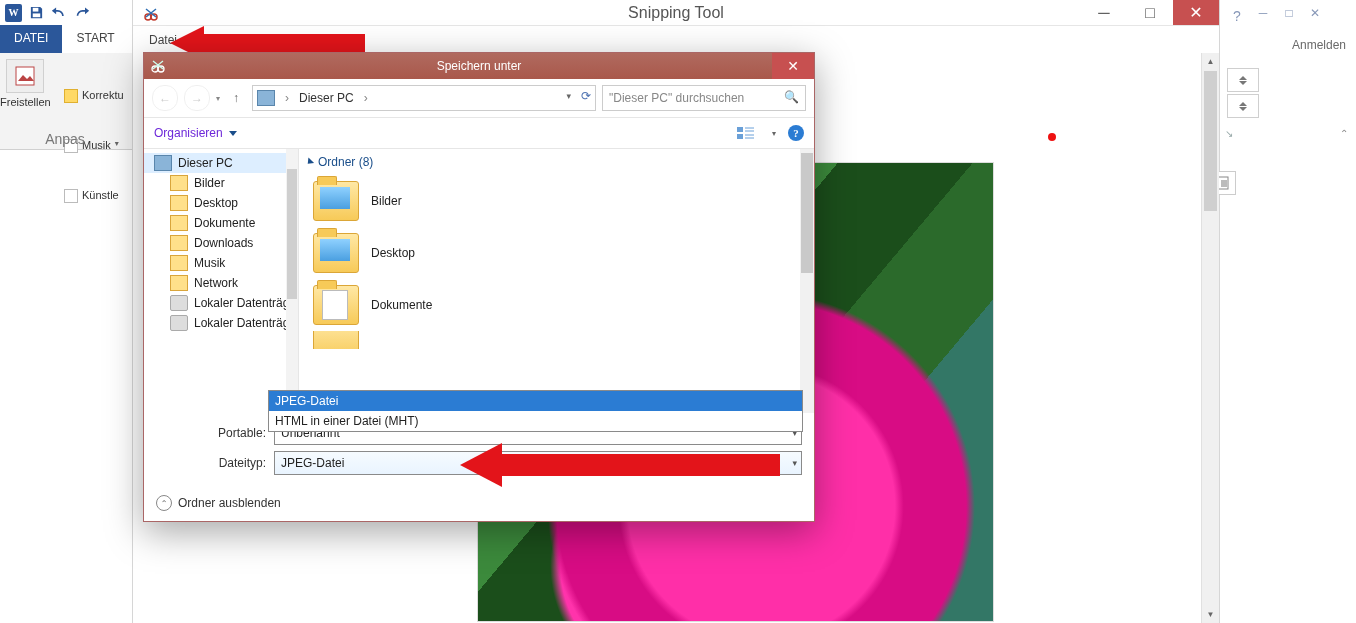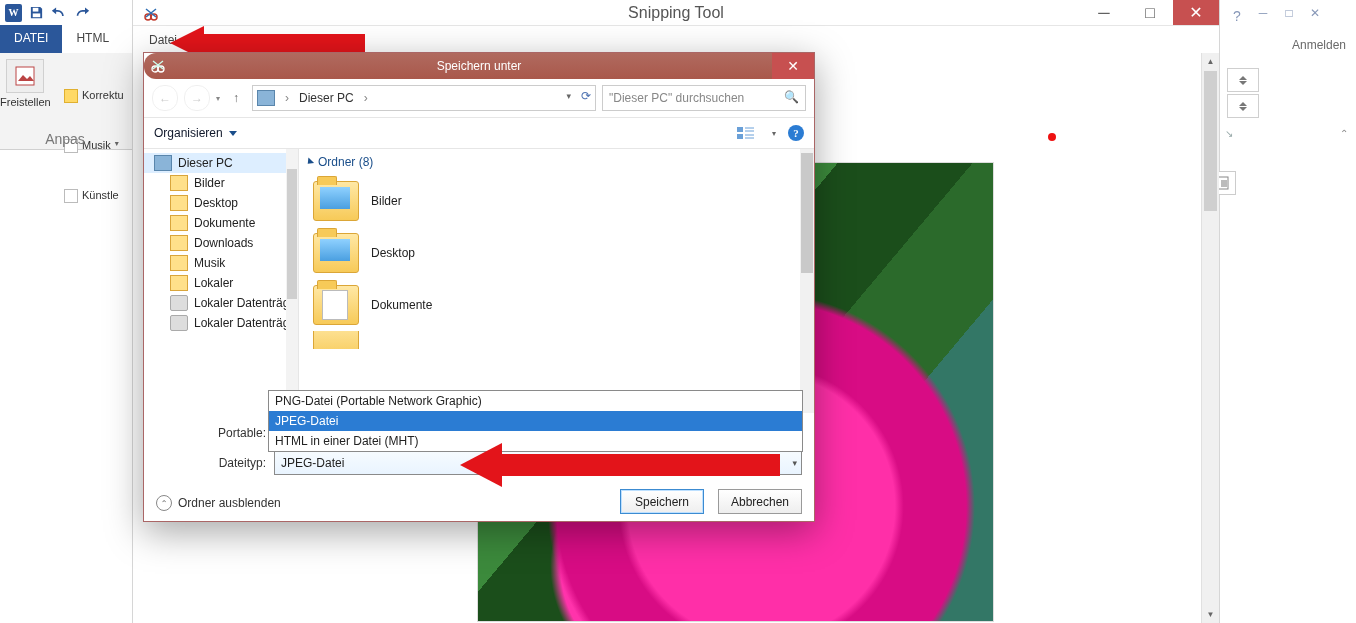--- a/index.html
+++ b/index.html
@@ -71,37 +71,37 @@
   .layout-icon svg{display:block;}
   .red-dot{position:absolute; left:770px; top:70px; width:8px;height:8px;border-radius:50%;background:#e11;}
 
   
   .arrow1{position:absolute; left:170px; top:28px; width:195px; height:30px; pointer-events:none;}
   .arrow1 .shaft{position:absolute; left:30px; top:6px; right:0; height:18px; background:#e3141a;}
   .arrow1 .head{position:absolute; left:0; top:-2px; width:0;height:0; border-top:17px solid transparent; border-bottom:17px solid transparent; border-right:34px solid #e3141a;}
 
   
   .dlg{position:absolute; left:143px; top:52px; width:670px; height:468px; background:#fff; box-shadow:0 10px 35px rgba(0,0,0,.35); border:1px solid #a66;}
-  .dlg-title{height:26px;background:linear-gradient(#b06a5f,#a9584b); color:#fff; text-align:center; line-height:26px; font-size:12px; position:relative;border-radius:12px;}
+  .dlg-title{height:26px;background:linear-gradient(#b06a5f,#a9584b); color:#fff; text-align:center; line-height:26px; font-size:12px; position:relative;}
   .dlg-title .dicon{position:absolute;left:6px;top:4px;width:16px;height:16px;}
   .dlg-title .dclose{position:absolute;right:0;top:0;width:42px;height:26px;background:#c75050;color:#fff;display:flex;align-items:center;justify-content:center;font-size:14px;}
   .dlg-nav{padding:6px 8px;display:flex;align-items:center;gap:6px;border-bottom:1px solid #e6e6e6;}
   .navbtn{width:24px;height:24px;border:1px solid #ddd;border-radius:12px;display:flex;align-items:center;justify-content:center;color:#888;font-size:12px;}
   .navbtn.dis{opacity:.45;}
   .navup{width:20px;text-align:center;color:#666;}
   .addrbar{flex:1; height:24px; border:1px solid #ccc; background:#fff; display:flex; align-items:center; padding:0 4px; gap:6px; position:relative;}
   .addrbar .pcicon{width:16px;height:14px;background:#8ab4d8;border:1px solid #5a86ac;}
   .addrbar .crumb{font-size:12px;color:#333;}
   .addrbar .sep::after{content:"›"; color:#888; padding:0 4px;}
   .addrbar .drop{position:absolute;right:24px;top:5px;color:#666;font-size:9px;}
   .addrbar .refresh{position:absolute;right:4px;top:3px;color:#5175b3;font-size:12px;}
   .searchbox{width:190px;height:24px;border:1px solid #ccc;background:#fff;display:flex;align-items:center;padding:0 6px;color:#888;font-size:12px;position:relative;}
   .searchbox .sicon{position:absolute;right:6px;top:4px;color:#555;}
   .dlg-toolbar{height:30px;border-bottom:1px solid #e6e6e6; display:flex;align-items:center;justify-content:space-between;padding:0 10px;font-size:12px;}
-  .dlg-toolbar .org{color:#0f172a; display:flex;align-items:center;gap:4px;}
+  .dlg-toolbar .org{color:#6d28d9; display:flex;align-items:center;gap:4px;}
   .dlg-toolbar .org::after{content:"";display:inline-block;margin-left:2px;border-left:4px solid transparent;border-right:4px solid transparent;border-top:5px solid #1a4e8a;}
   .dlg-toolbar .right{display:flex;gap:12px;align-items:center;}
   .viewbtn{width:28px;height:20px;display:flex;align-items:center;justify-content:center;}
   .helpico{width:16px;height:16px;border-radius:50%;background:#2b7cd3;color:#fff;font:700 11px/16px "Segoe UI";text-align:center;}
 
   .dlg-body{display:flex;height:264px; position:relative;}
   .tree{width:154px;border-right:1px solid #e6e6e6; overflow:hidden; padding-top:4px;position:relative;}
   .tree-scroll{position:absolute;right:0;top:0;height:100%;width:12px;background:#f3f3f3;}
   .tree-scroll .tthumb{position:absolute;left:1px;top:20px;width:10px;height:130px;background:#cfcfcf;}
   .tree .lvl0,.tree .lvl1{display:flex;align-items:center;gap:6px;height:20px;padding:0 6px 0 10px;font-size:12px;white-space:nowrap;}
@@ -179,21 +179,21 @@
     </div>
     <div class="qicon qredo">
       <svg width="15" height="15" viewBox="0 0 18 16">
           <path fill="none" stroke="#2b579a" stroke-width="2" d="M3 12a6 6 0 0 1 6-6h6"></path>
           <path fill="#2b579a" d="M12 2l5 4-5 4z"></path>
         </svg>
     </div>
   </div>
   <div class="word-tabs">
     <div class="word-tab-file">DATEI</div>
-    <div class="word-tab-start">HTML</div>
+    <div class="word-tab-start">START</div>
   </div>
   <div class="word-ribbon">
     <div class="big">
       <div class="frame">
           <svg width="22" height="22">
             <rect x="2" y="2" width="18" height="18" fill="#fff" stroke="#b44"></rect>
             <path d="M4 16l5-6 4 4 3-3 4 5z" fill="#b44"></path>
           </svg>
         </div>
       <span>Freistellen</span>
@@ -335,21 +335,21 @@
             <div class="lvl1">
               <span class="fico fld"></span>
               <span>Downloads</span>
             </div>
             <div class="lvl1">
               <span class="fico fld"></span>
               <span>Musik</span>
             </div>
             <div class="lvl1">
               <span class="fico fld"></span>
-              <span>Lokaler</span>
+              <span>Network</span>
             </div>
             <div class="lvl1">
               <span class="fico drv"></span>
               <span>Lokaler Datenträge</span>
             </div>
             <div class="lvl1">
               <span class="fico drv"></span>
               <span>Lokaler Datenträge</span>
             </div>
           </div>
@@ -393,29 +393,24 @@
       <div class="frow">
         <div class="flabel">Dateityp:</div>
         <div class="fcontrol sel">
           <span>JPEG-Datei</span>
           <span class="dd">▾</span>
         </div>
       </div>
     </div>
 
     <div class="dropdown" id="ft-dropdown">
-        <div>PNG-Datei (Portable Network Graphic)</div>
         <div class="hl">JPEG-Datei</div>
         <div>HTML in einer Datei (MHT)</div>
       </div>
 
-    <div class="dlg-buttons">
-      <div class="btn primary">Speichern</div>
-      <div class="btn">Abbrechen</div>
-    </div>
 
     <div class="hidefolders">
       <span class="circ">⌃</span>
       <span>Ordner ausblenden</span>
     </div>
   </div>
 
   <div class="arrow2">
     <div class="head"></div>
       <div class="shaft"></div>

